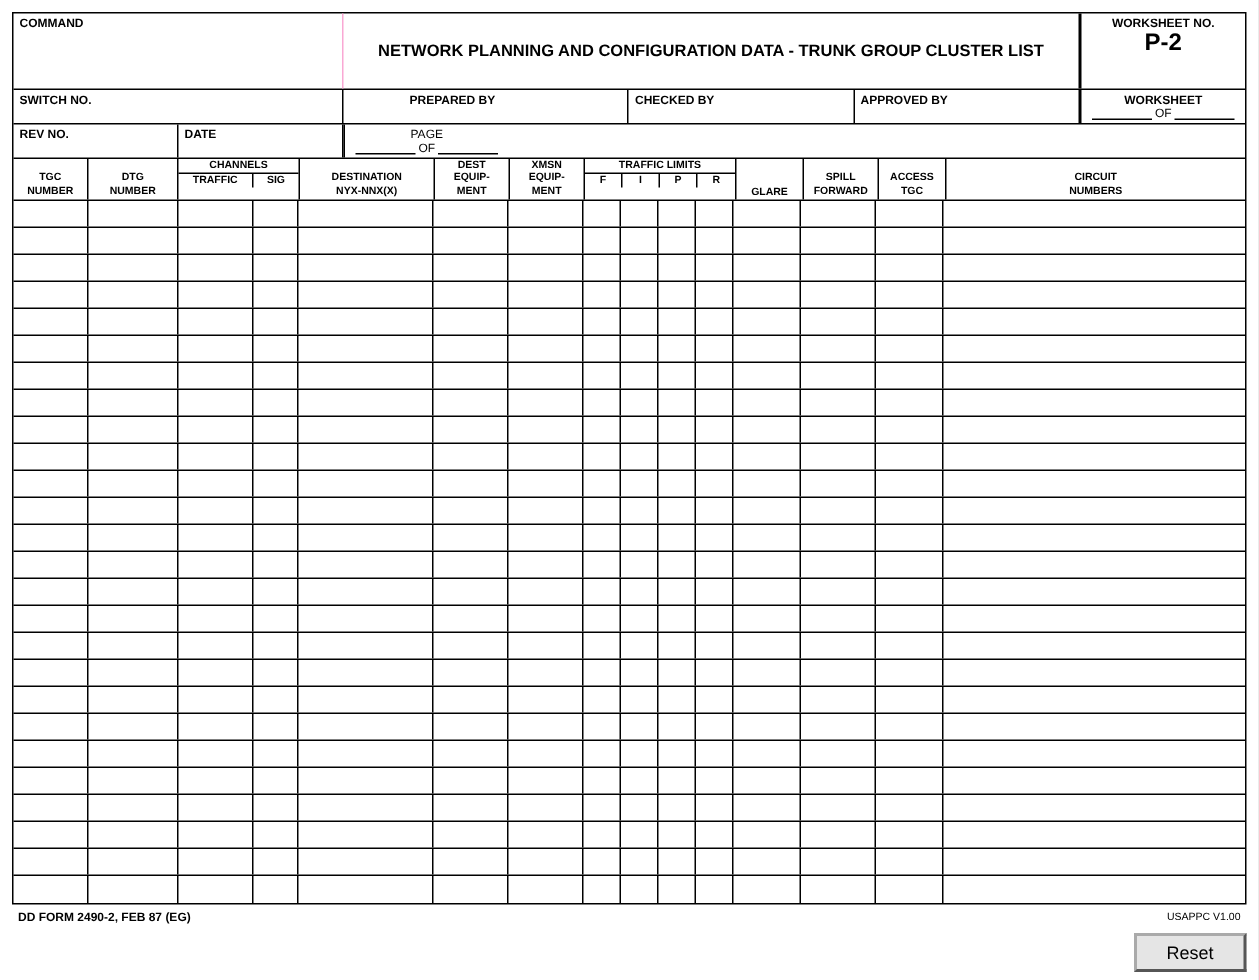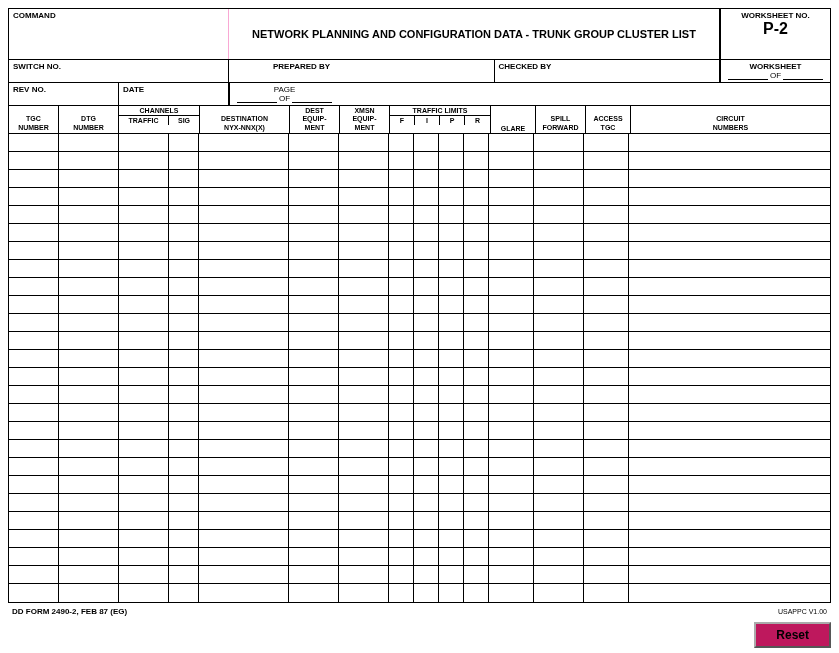--- a/index.html
+++ b/index.html
@@ -73,21 +73,21 @@
     .dr-glare { width: 45px; border-right: 1px solid #000; }
     .dr-spill { width: 50px; border-right: 1px solid #000; }
     .dr-access { width: 45px; border-right: 1px solid #000; }
     .dr-circuit { flex: 1; }
 
     .footer { display: flex; justify-content: space-between; align-items: center; padding: 2px 4px; margin-top: 2px; }
     .footer-left { font-size: 8px; font-weight: bold; }
     .footer-right { font-size: 7px; }
 
     .reset-btn-area { display: flex; justify-content: flex-end; padding: 4px 0 0 0; }
-    .reset-btn { padding: 4px 20px; font-size: 12px; background: #be185d; border: 2px outset #aaa; cursor: pointer; font-weight: bold; }
+    .reset-btn { padding: 4px 20px; font-size: 12px; background: #e5e5e5; border: 2px outset #aaa; cursor: pointer; font-weight: normal; }
 
     .of-line { display: inline-block; width: 40px; border-bottom: 1px solid #000; vertical-align: bottom; }
   </style>
 </head>
 <body>
 
 <div class="page">
   <div class="form-outer">
 
     <div class="header-section">
@@ -105,20 +105,23 @@
 
     <div class="row2">
       <div class="switch-box">
         <div class="label">SWITCH NO.</div>
       </div>
       <div class="prepared-box">
         <div class="label">PREPARED BY</div>
       </div>
       <div class="checked-box">
         <div class="label">CHECKED BY</div>
+      </div>
+      <div class="approved-box">
+        <div class="label">APPROVED BY</div>
       </div>
       <div class="ws-of-box" style="border-left:1px solid #000;">
         <div class="label">WORKSHEET</div>
         <div style="font-size:8px;">
           <span class="of-line"></span> <span>OF</span> <span class="of-line"></span>
         </div>
       </div>
     </div>
 
     <div class="row3">

